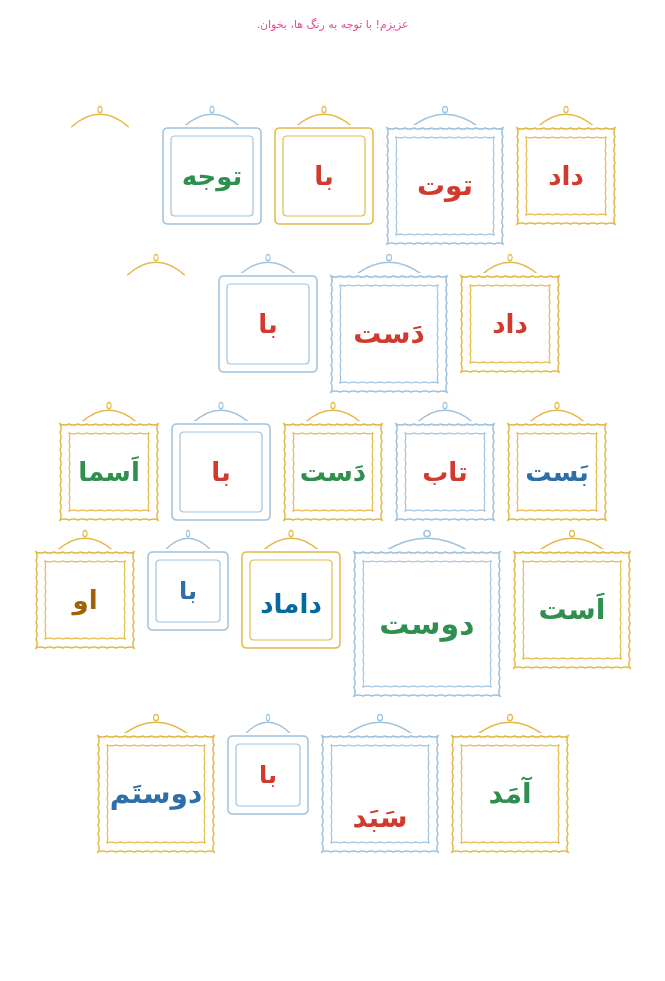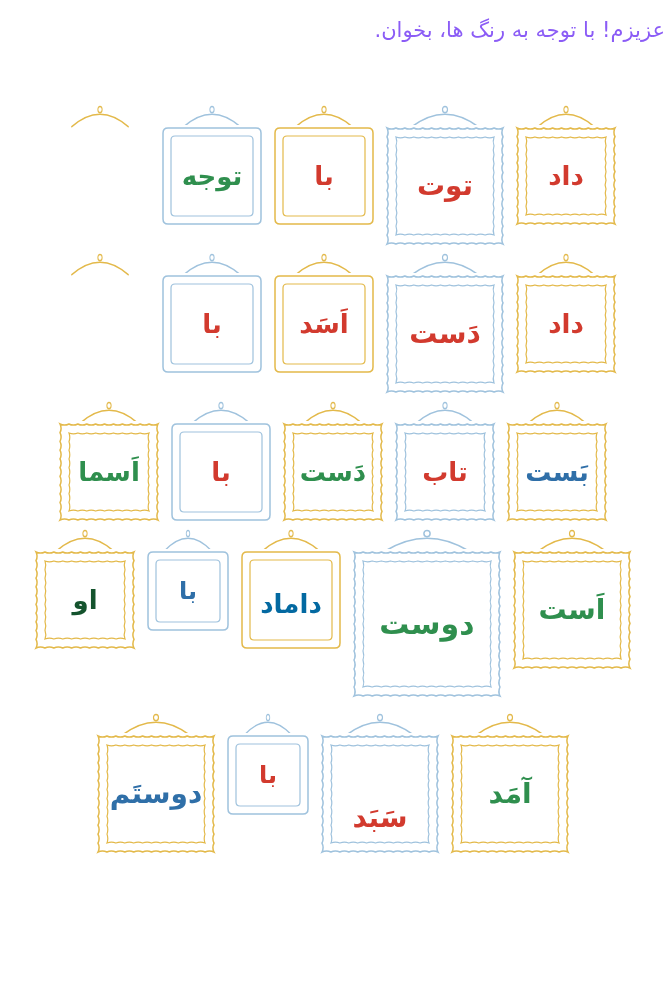--- a/index.html
+++ b/index.html
@@ -13,22 +13,23 @@
     position: relative;
     font-family: "DejaVu Sans", "Liberation Sans", sans-serif;
     overflow: hidden;
   }
 
   #instruction {
     position: absolute;
     top: 18px;
     left: 0;
     width: 100%;
-    font-size: 21px;
-    color: #8b5cf6;
+    text-align: center;
+    font-size: 11px;
+    color: #ec4899;
     direction: rtl;
     letter-spacing: 0.2px;
   }
 
   #board {
     position: absolute;
     top: 105px;
     left: 28px;
     width: 610px;
   }
@@ -208,37 +209,20 @@
         <div class="frame">
           <div class="outer">
             <svg viewBox="0 0 104 102" preserveAspectRatio="none">
               <path d="M 8 3 L 96 3 Q 101 3 101 8 L 101 94 Q 101 99 96 99 L 8 99 Q 3 99 3 94 L 3 8 Q 3 3 8 3 Z" fill="#ffffff" stroke="#9fc2dd" stroke-width="1.5"></path>
               <path d="M 15 11 L 89 11 Q 93 11 93 15 L 93 87 Q 93 91 89 91 L 15 91 Q 11 91 11 87 L 11 15 Q 11 11 15 11 Z" fill="none" stroke="#9fc2dd" stroke-width="1.2"></path>
             </svg>
           </div>
           <div class="word" style="color: rgb(210, 58, 46);">با</div>
         </div>
       </div>
-      <div class="card sz-m">
-        <div class="cord">
-          <svg viewBox="0 0 100 24" preserveAspectRatio="none">
-            <path d="M 4 24 Q 50 -4 96 24" fill="none" stroke="#e3b94a" stroke-width="1.6"></path>
-            <circle cx="50" cy="5" r="3.4" fill="none" stroke="#e3b94a" stroke-width="1.6"></circle>
-          </svg>
-        </div>
-        <div class="frame">
-          <div class="outer">
-            <svg viewBox="0 0 104 102" preserveAspectRatio="none">
-              <path d="M 8 3 L 96 3 Q 101 3 101 8 L 101 94 Q 101 99 96 99 L 8 99 Q 3 99 3 94 L 3 8 Q 3 3 8 3 Z" fill="#ffffff" stroke="#e3b94a" stroke-width="1.5"></path>
-              <path d="M 15 11 L 89 11 Q 93 11 93 15 L 93 87 Q 93 91 89 91 L 15 91 Q 11 91 11 87 L 11 15 Q 11 11 15 11 Z" fill="none" stroke="#e3b94a" stroke-width="1.2"></path>
-            </svg>
-          </div>
-          <div class="word" style="color: rgb(210, 58, 46);">اَسَد</div>
-        </div>
-      </div>
       <div class="card sz-l">
         <div class="cord">
           <svg viewBox="0 0 100 24" preserveAspectRatio="none">
             <path d="M 4 24 Q 50 -4 96 24" fill="none" stroke="#9fc2dd" stroke-width="1.6"></path>
             <circle cx="50" cy="5" r="3.4" fill="none" stroke="#9fc2dd" stroke-width="1.6"></circle>
           </svg>
         </div>
         <div class="frame">
           <div class="outer">
             <svg viewBox="0 0 122 122" preserveAspectRatio="none">
@@ -362,21 +346,21 @@
             <circle cx="50" cy="5" r="3.4" fill="none" stroke="#e3b94a" stroke-width="1.6"></circle>
           </svg>
         </div>
         <div class="frame">
           <div class="outer">
             <svg viewBox="0 0 104 102" preserveAspectRatio="none">
               <path d="M 3 3 Q 7.5 5.2 11.9 3.0 Q 16.4 5.2 20.8 3.0 Q 25.3 5.2 29.7 3.0 Q 34.2 5.2 38.6 3.0 Q 43.1 5.2 47.5 3.0 Q 52.0 5.2 56.5 3.0 Q 60.9 5.2 65.4 3.0 Q 69.8 5.2 74.3 3.0 Q 78.7 5.2 83.2 3.0 Q 87.6 5.2 92.1 3.0 Q 96.5 5.2 101.0 3.0 Q 98.8 7.4 101.0 11.7 Q 98.8 16.1 101.0 20.5 Q 98.8 24.8 101.0 29.2 Q 98.8 33.5 101.0 37.9 Q 98.8 42.3 101.0 46.6 Q 98.8 51.0 101.0 55.4 Q 98.8 59.7 101.0 64.1 Q 98.8 68.5 101.0 72.8 Q 98.8 77.2 101.0 81.5 Q 98.8 85.9 101.0 90.3 Q 98.8 94.6 101.0 99.0 Q 96.5 96.8 92.1 99.0 Q 87.6 96.8 83.2 99.0 Q 78.7 96.8 74.3 99.0 Q 69.8 96.8 65.4 99.0 Q 60.9 96.8 56.5 99.0 Q 52.0 96.8 47.5 99.0 Q 43.1 96.8 38.6 99.0 Q 34.2 96.8 29.7 99.0 Q 25.3 96.8 20.8 99.0 Q 16.4 96.8 11.9 99.0 Q 7.5 96.8 3.0 99.0 Q 5.2 94.6 3.0 90.3 Q 5.2 85.9 3.0 81.5 Q 5.2 77.2 3.0 72.8 Q 5.2 68.5 3.0 64.1 Q 5.2 59.7 3.0 55.4 Q 5.2 51.0 3.0 46.6 Q 5.2 42.3 3.0 37.9 Q 5.2 33.5 3.0 29.2 Q 5.2 24.8 3.0 20.5 Q 5.2 16.1 3.0 11.7 Q 5.2 7.4 3.0 3.0 Z" fill="#ffffff" stroke="#e3b94a" stroke-width="1.5"></path>
               <path d="M 12 12 Q 16.4 13.6 20.9 12.0 Q 25.3 13.6 29.8 12.0 Q 34.2 13.6 38.7 12.0 Q 43.1 13.6 47.6 12.0 Q 52.0 13.6 56.4 12.0 Q 60.9 13.6 65.3 12.0 Q 69.8 13.6 74.2 12.0 Q 78.7 13.6 83.1 12.0 Q 87.6 13.6 92.0 12.0 Q 90.4 16.3 92.0 20.7 Q 90.4 25.0 92.0 29.3 Q 90.4 33.7 92.0 38.0 Q 90.4 42.3 92.0 46.7 Q 90.4 51.0 92.0 55.3 Q 90.4 59.7 92.0 64.0 Q 90.4 68.3 92.0 72.7 Q 90.4 77.0 92.0 81.3 Q 90.4 85.7 92.0 90.0 Q 87.6 88.4 83.1 90.0 Q 78.7 88.4 74.2 90.0 Q 69.8 88.4 65.3 90.0 Q 60.9 88.4 56.4 90.0 Q 52.0 88.4 47.6 90.0 Q 43.1 88.4 38.7 90.0 Q 34.2 88.4 29.8 90.0 Q 25.3 88.4 20.9 90.0 Q 16.4 88.4 12.0 90.0 Q 13.6 85.7 12.0 81.3 Q 13.6 77.0 12.0 72.7 Q 13.6 68.3 12.0 64.0 Q 13.6 59.7 12.0 55.3 Q 13.6 51.0 12.0 46.7 Q 13.6 42.3 12.0 38.0 Q 13.6 33.7 12.0 29.3 Q 13.6 25.0 12.0 20.7 Q 13.6 16.3 12.0 12.0 Z" fill="none" stroke="#e3b94a" stroke-width="1.2"></path>
             </svg>
           </div>
-          <div class="word" style="color: #14532d;">او</div>
+          <div class="word" style="color: #a16207;">او</div>
         </div>
       </div>
       <div class="card sz-s">
         <div class="cord">
           <svg viewBox="0 0 100 24" preserveAspectRatio="none">
             <path d="M 4 24 Q 50 -4 96 24" fill="none" stroke="#9fc2dd" stroke-width="1.6"></path>
             <circle cx="50" cy="5" r="3.4" fill="none" stroke="#9fc2dd" stroke-width="1.6"></circle>
           </svg>
         </div>
         <div class="frame">

